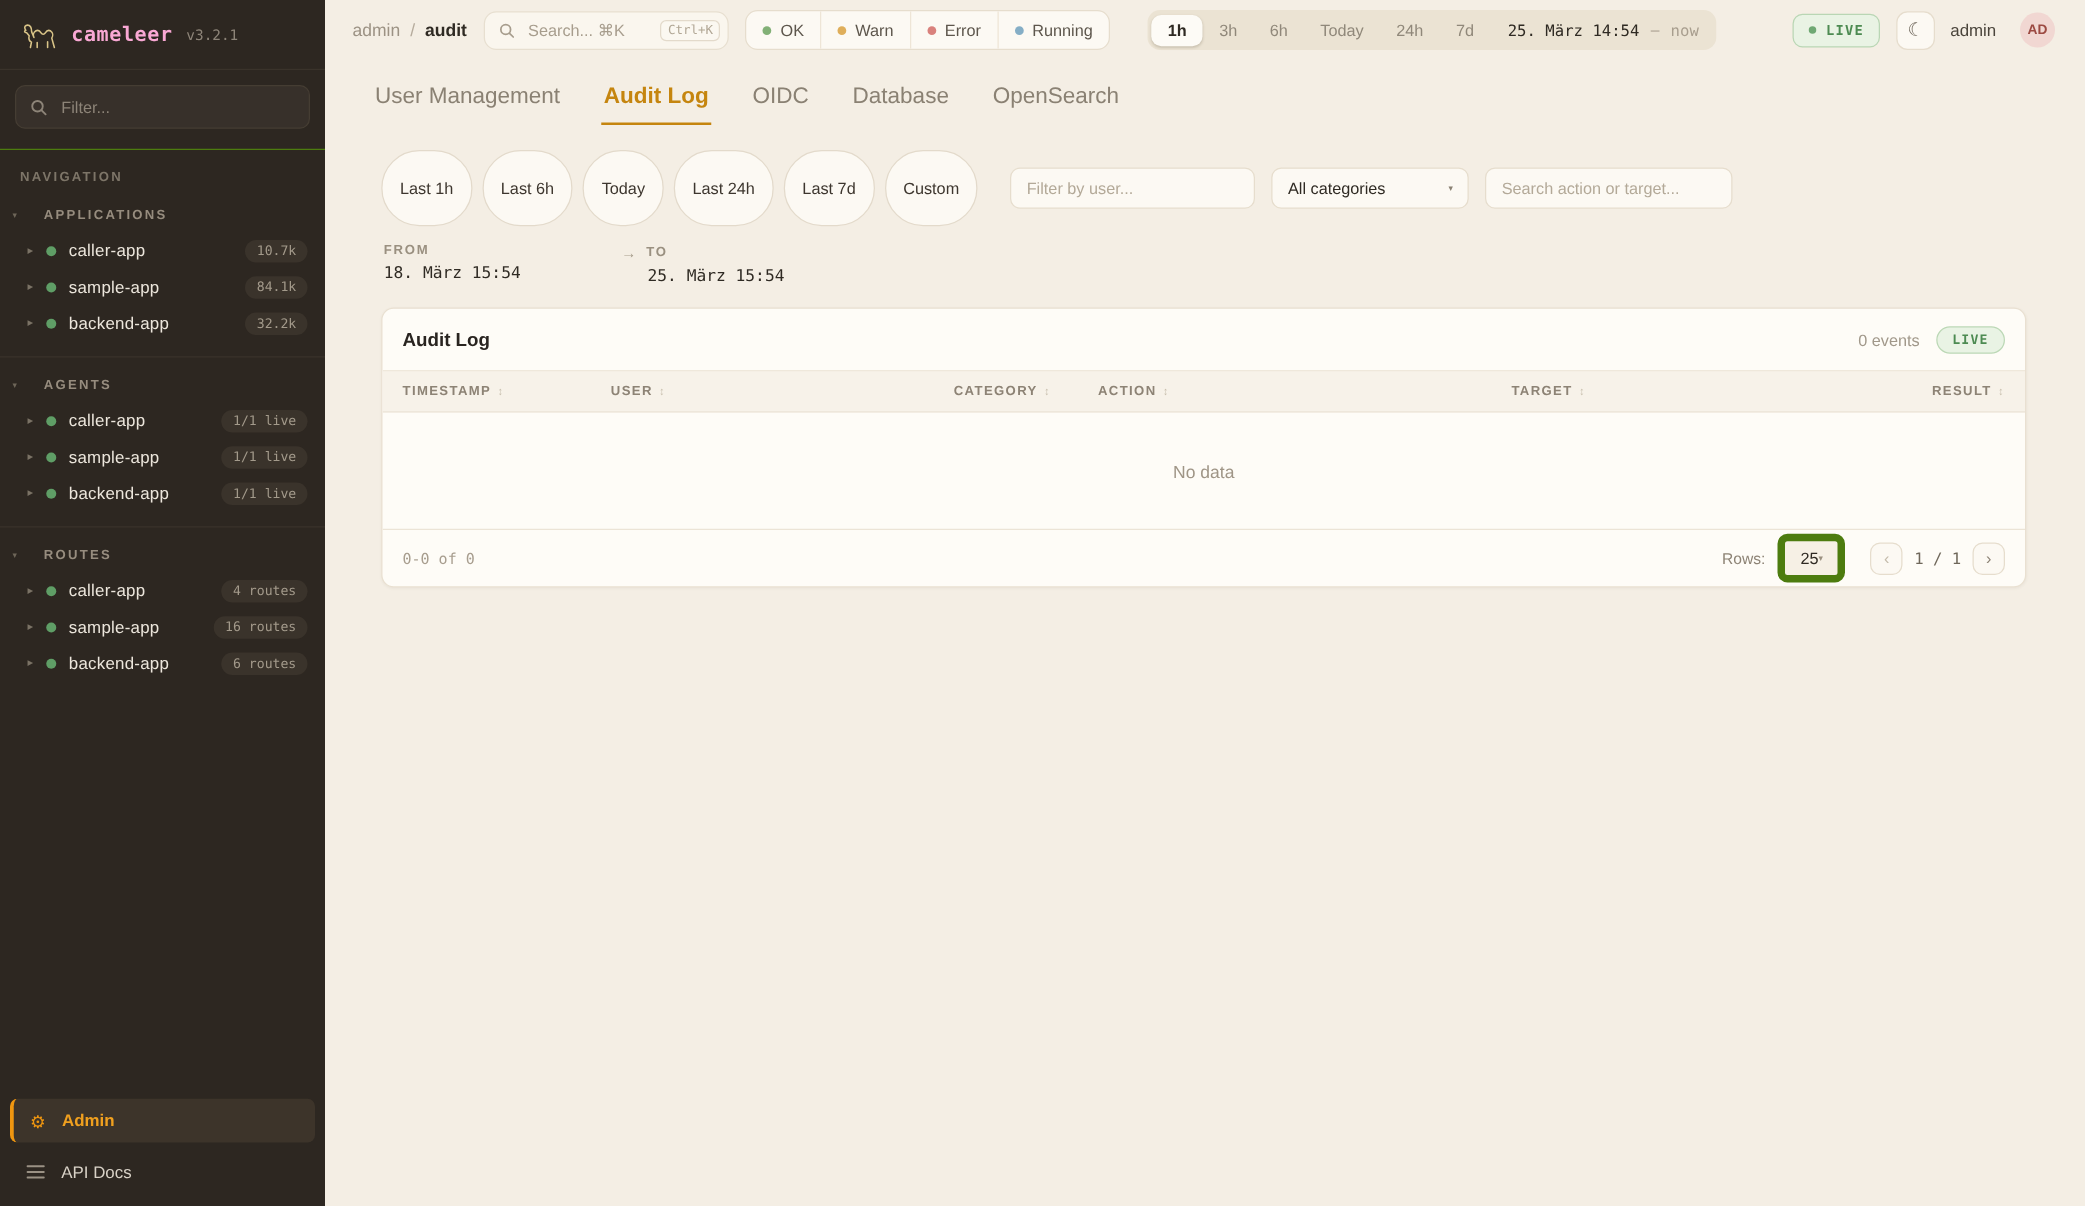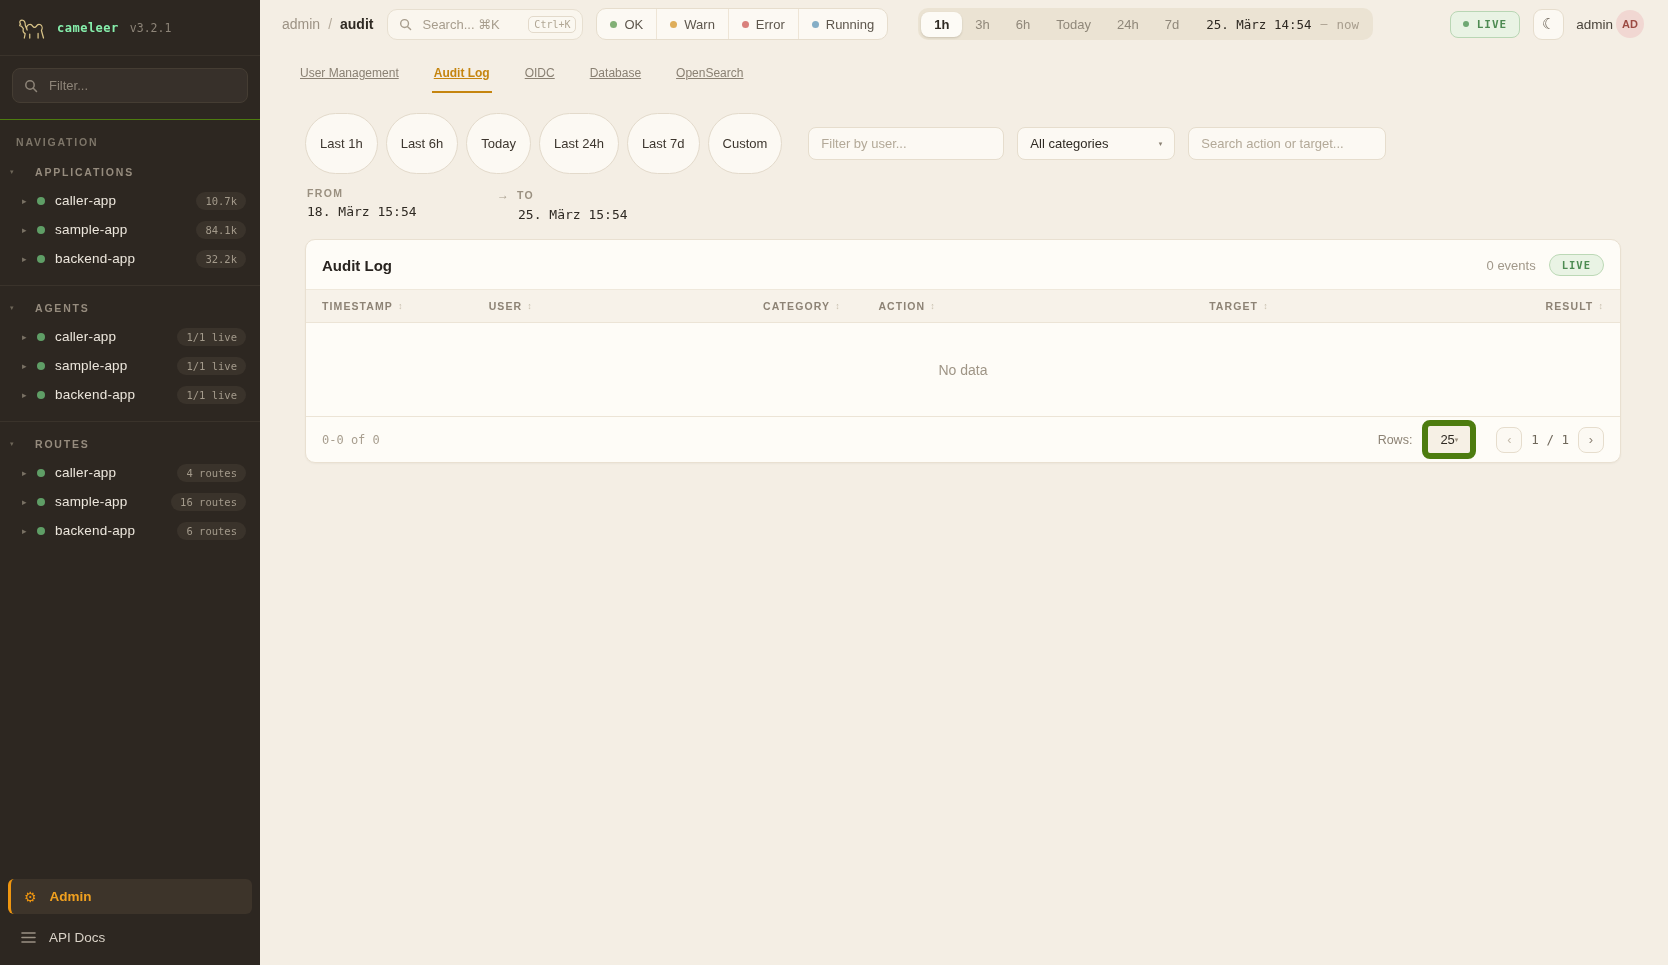--- a/index.html
+++ b/index.html
@@ -6,21 +6,21 @@
   html,body { margin:0; padding:0; width:1668px; height:965px; overflow:hidden; }
   body {
     font-family: "Liberation Sans","DejaVu Sans",sans-serif;
     background:#f4eee4; display:flex; color:#2f2a23;
     -webkit-font-smoothing:antialiased;
   }
 
   
   .sidebar { width:260px; min-width:260px; height:965px; background:#2d2721; display:flex; flex-direction:column; }
   .logo-row { height:56px; display:flex; align-items:center; gap:11px; padding:0 16px; border-bottom:1px solid #3a332b; cursor:pointer; }
-  .logo-text { font-family:"DejaVu Sans Mono","Liberation Mono",monospace; font-weight:700; font-size:12px; color:#86efac; letter-spacing:.5px; }
+  .logo-text { font-family:"DejaVu Sans Mono","Liberation Mono",monospace; font-weight:700; font-size:16px; color:#f9a8d4; letter-spacing:.5px; }
   .logo-ver { font-family:"DejaVu Sans Mono","Liberation Mono",monospace; font-size:11.5px; color:#8d8478; }
   .sidebar-filter-wrap { padding:12px 12px 16px; border-bottom:1px solid #4d7c0f; }
   .sidebar-filter { display:flex; align-items:center; gap:9px; background:#37302a; border:1px solid #453d33; border-radius:8px; padding:8px 11px; }
   .sidebar-filter svg { flex:0 0 auto; }
   .sidebar-filter input { background:transparent; border:none; outline:none; color:#cfc8bc; font-size:13px; width:100%; font-family:inherit; }
   .sidebar-filter input::placeholder { color:#8d8478; }
   .nav-label { padding:16px 16px 2px; font-size:10.5px; font-weight:700; letter-spacing:1.8px; color:#7d7568; }
   .section { padding:10px 0 12px; border-bottom:1px solid #3a332b; }
   .section.last { border-bottom:none; }
   .section-head { display:flex; align-items:center; padding:6px 0 8px 10px; cursor:pointer; }
@@ -58,25 +58,25 @@
   .time-btn.active { background:#fdfbf6; color:#2f2a23; font-weight:700; box-shadow:0 1px 2px rgba(60,50,30,.18); }
   .time-datetime { font-family:"DejaVu Sans Mono","Liberation Mono",monospace; font-size:12.5px; color:#2f2a23; margin-left:14px; cursor:pointer; }
   .time-dash { color:#a89e8e; margin:0 9px; font-size:12.5px; }
   .time-now { font-family:"DejaVu Sans Mono","Liberation Mono",monospace; font-size:12.5px; color:#a89e8e; margin-right:11px; }
   .topbar-spacer { flex:1; }
   .live-badge { display:flex; align-items:center; gap:8px; background:#e9f3e4; border:1px solid #b9d6b4; border-radius:8px; padding:6px 12px; cursor:pointer; }
   .live-dot { width:6px; height:6px; border-radius:50%; }
   .live-text { font-family:"DejaVu Sans Mono","Liberation Mono",monospace; font-size:11px; font-weight:700; letter-spacing:1px; color:#4d8b52; }
   .moon-btn { width:31px; height:31px; background:#fcf9f3; border:1px solid #e6ddcd; border-radius:9px; display:flex; align-items:center; justify-content:center; color:#6e665a; font-size:15px; margin-left:13px; cursor:pointer; }
   .username { font-size:13.5px; color:#4a443b; margin:0 3px 0 12px; }
-  .avatar { width:28px; height:28px; border-radius:50%; background:#f1d7d2; color:#9c4a42; font-size:11px; font-weight:700; display:flex; align-items:center; justify-content:center; margin-left:0; cursor:pointer; }
+  .avatar { width:28px; height:28px; border-radius:50%; background:#f1d7d2; color:#9c4a42; font-size:11px; font-weight:700; display:flex; align-items:center; justify-content:center; margin-left:16px; cursor:pointer; }
 
   .content { flex:1; }
   .tabs { display:flex; gap:31px; padding:18px 0 0 38px; }
-  .tab { font-size:12px; color:#8a8173; padding:0 2px 11px; cursor:pointer; border-bottom:2px solid transparent;text-decoration:underline; }
+  .tab { font-size:18px; color:#8a8173; padding:0 2px 11px; cursor:pointer; border-bottom:2px solid transparent; }
   .tab.active { color:#c5850f; font-weight:600; border-bottom-color:#c5850f; }
 
   .filter-row { display:flex; align-items:center; padding:20px 0 0 45px; }
   .chip { background:#fcf9f3; border:1px solid #e3dacb; border-radius:999px; padding:22px 14px; font-size:13px; color:#3d362e; cursor:pointer; margin-right:8px; white-space:nowrap; }
   .finput { height:33px; background:#fcf9f3; border:1px solid #e6ddcd; border-radius:8px; padding:0 12px; font-size:13px; color:#332d26; outline:none; font-family:inherit; }
   .finput::placeholder { color:#b3a998; }
   .user-input { width:196px; margin-left:18px; }
   .cat-select { display:flex; align-items:center; justify-content:space-between; width:158px; height:33px; background:#fcf9f3; border:1px solid #e6ddcd; border-radius:8px; padding:0 12px; font-size:13px; color:#2f2a23; margin-left:13px; cursor:pointer; }
   .cat-select .caret { font-size:7px; color:#8a8173; }
   .target-input { width:198px; margin-left:13px; }

